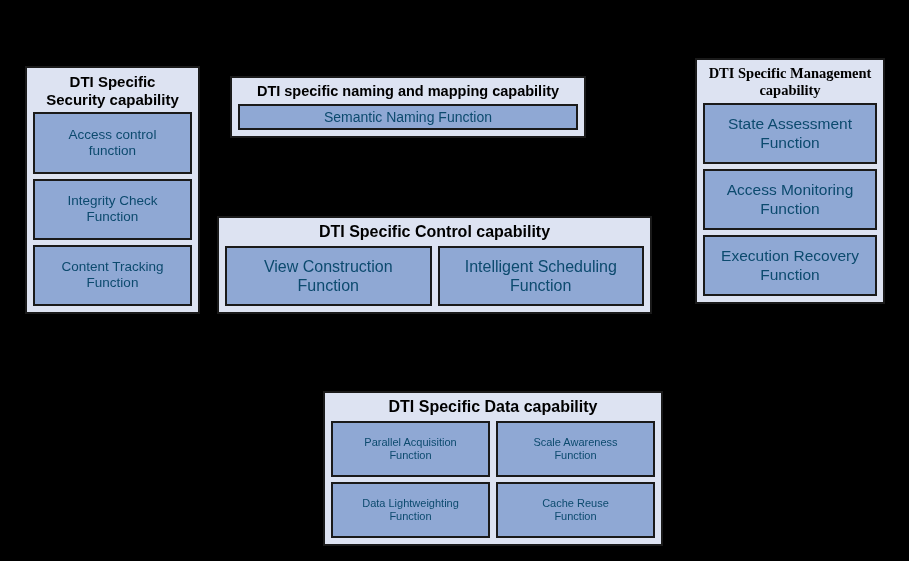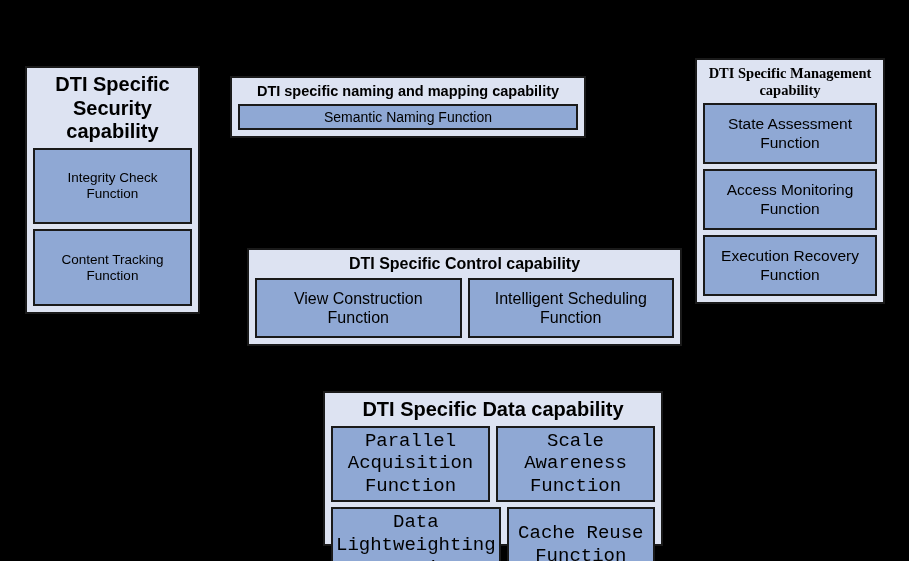--- a/index.html
+++ b/index.html
@@ -61,59 +61,61 @@
   }
 
   .fn {
     background: #8fa8d4;
     border: 2px solid #1a1a1a;
     box-sizing: border-box;
     display: flex;
     align-items: center;
     justify-content: center;
     text-align: center;
-    color: #000000;
+    color: #0c4a6e;
     line-height: 1.2;
     flex: 1;
     white-space: pre-line;
     padding: 2px 3px;
   }
 
   
   #panel-security { left: 25px; top: 66px; width: 175px; height: 248px; }
-  #panel-security .panel-title { font-size: 20px; border-radius: 7px; }
+  #panel-security .panel-title { font-size: 15px; border-radius: 7px; }
   #panel-security .fn { font-size: 13.5px; }
 
   
   #panel-naming { left: 230px; top: 76px; width: 356px; height: 62px; }
   #panel-naming .panel-title { font-size: 14.5px; }
   #panel-naming .fn { font-size: 14px; }
 
   
-  #panel-control { left: 247px; top: 216px; width: 435px; height: 98px; margin-top: 32px; }
+  #panel-control { left: 217px; top: 216px; width: 435px; height: 98px; }
   #panel-control .panel-title { font-size: 16px; }
   #panel-control .fn { font-size: 16px; }
 
   
   #panel-management { left: 695px; top: 58px; width: 190px; height: 246px; }
   #panel-management .panel-title { font-size: 14.5px; font-family: Liberation Serif, serif; }
   #panel-management .fn { font-size: 15.5px; }
 
   
   #panel-data { left: 323px; top: 391px; width: 340px; height: 155px; }
-  #panel-data .panel-title { font-size: 20px; }
-  #panel-data .fn { font-size: 19px; font-family: Liberation Mono, monospace; }
+  #panel-data .panel-title { font-size: 16px; }
+  #panel-data .fn { font-size: 11px; }
 </style>
 </head>
 <body>
 
 <div class="panel" id="panel-security">
   <div class="panel-title">DTI Specific
 Security capability</div>
   <div class="fn-area fn-col">
+    <div class="fn">Access control
+function</div>
     <div class="fn">Integrity Check
 Function</div>
     <div class="fn">Content Tracking
 Function</div>
   </div>
 </div>
 
 <div class="panel" id="panel-naming">
   <div class="panel-title">DTI specific naming and mapping capability</div>
   <div class="fn-area fn-row">

